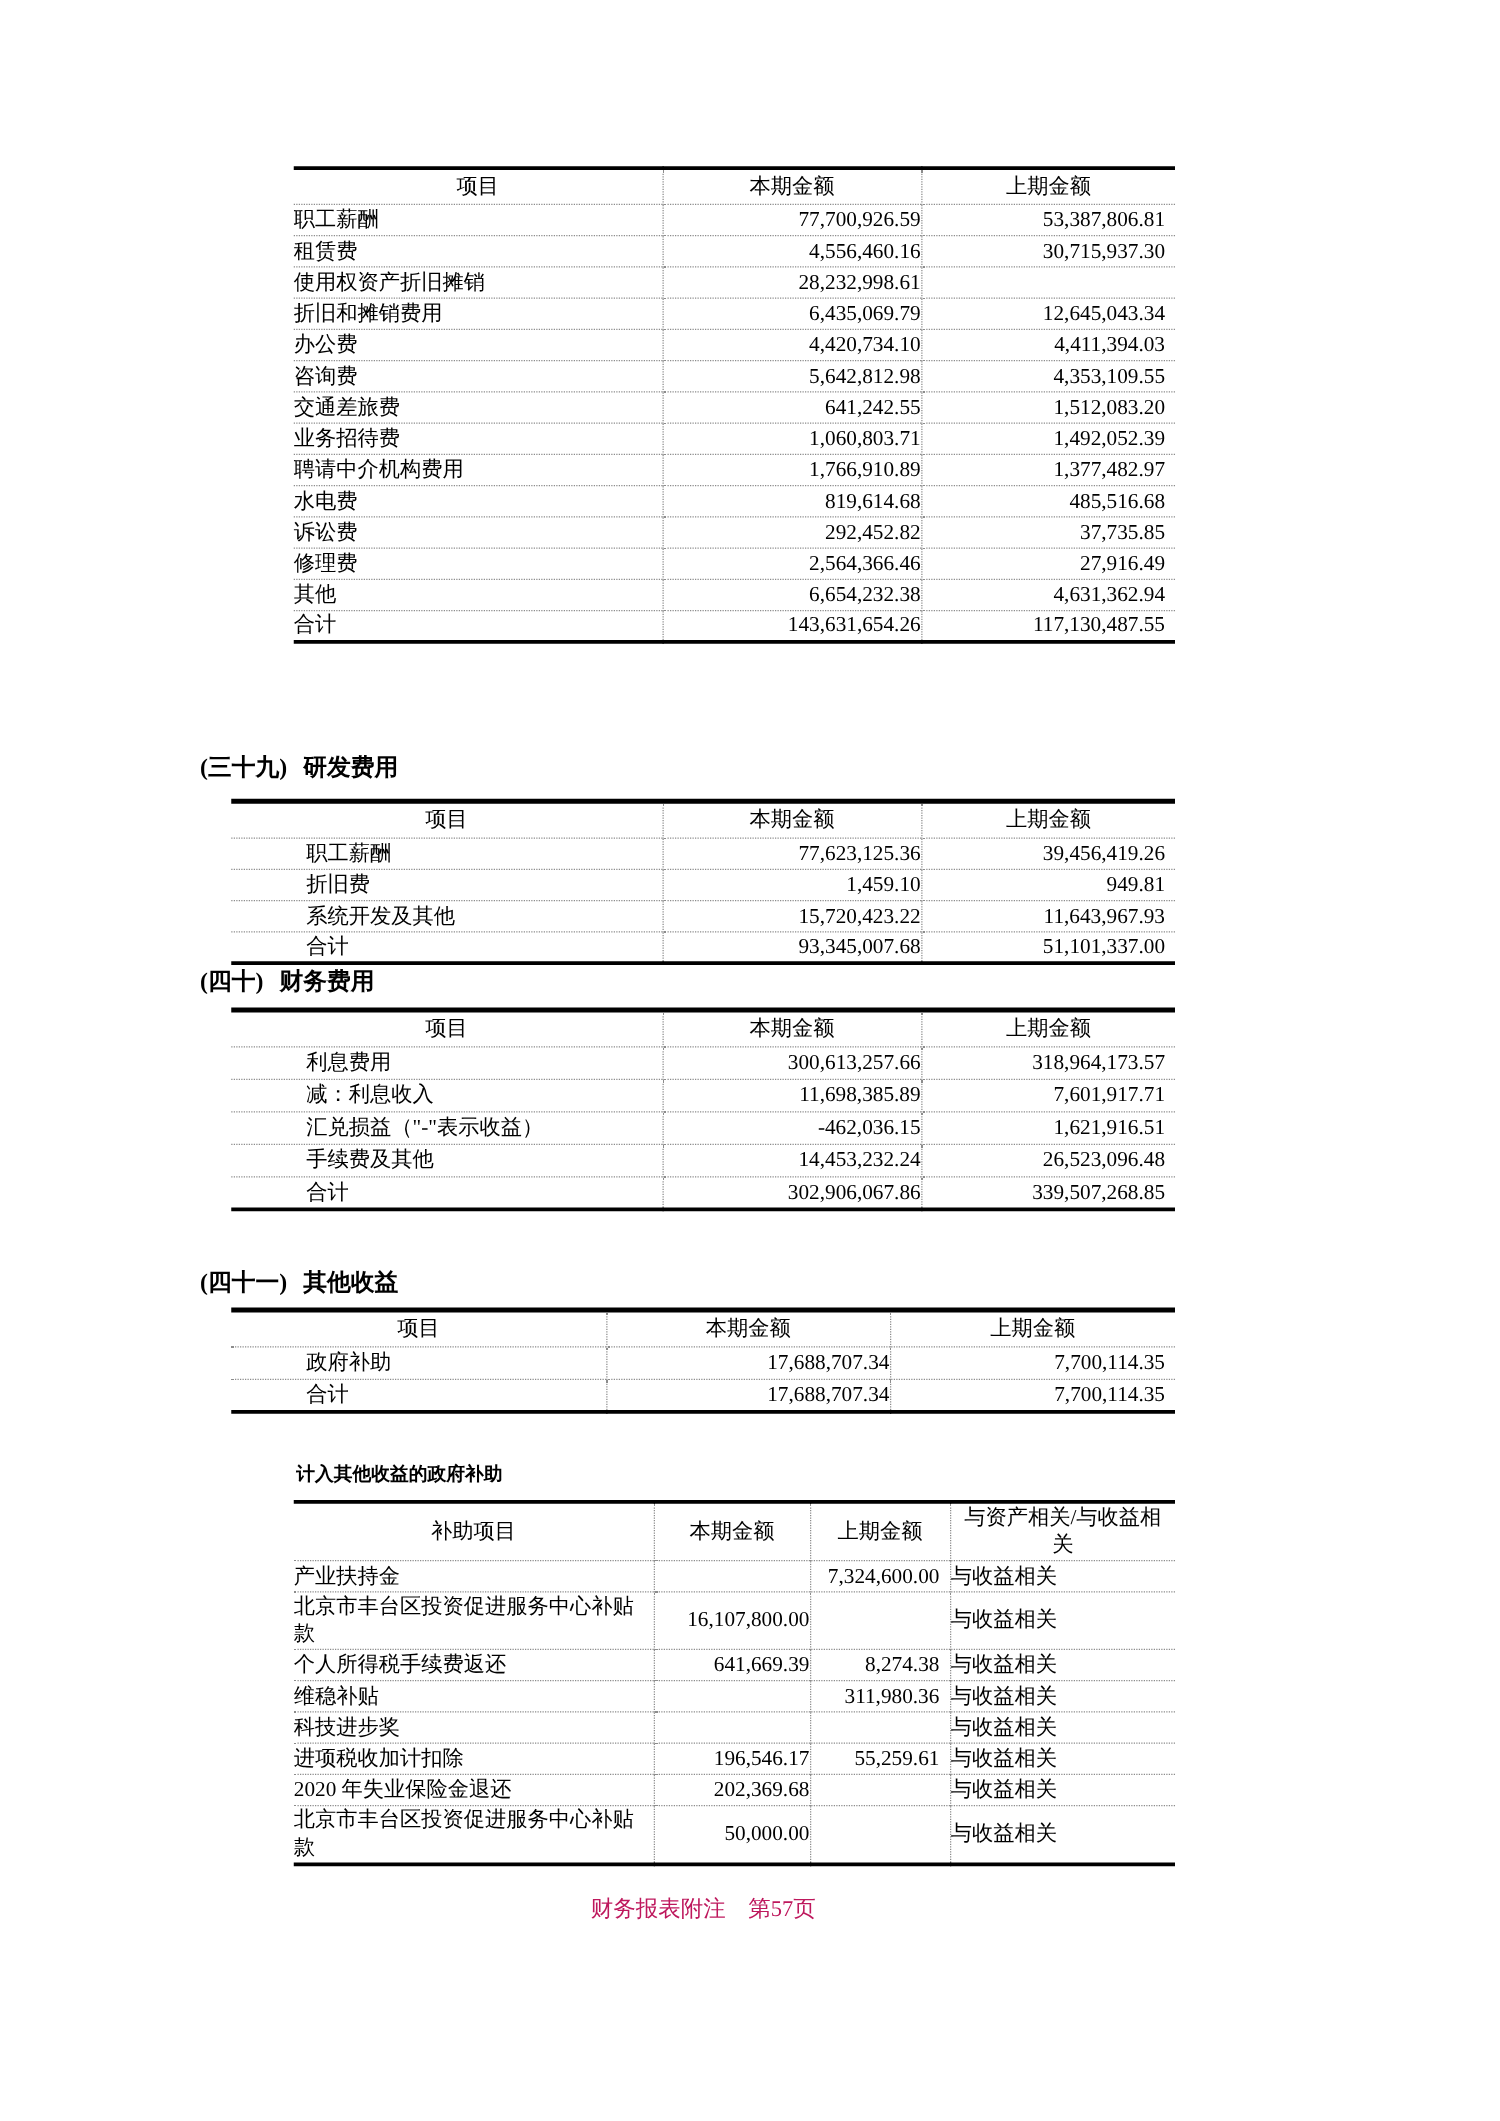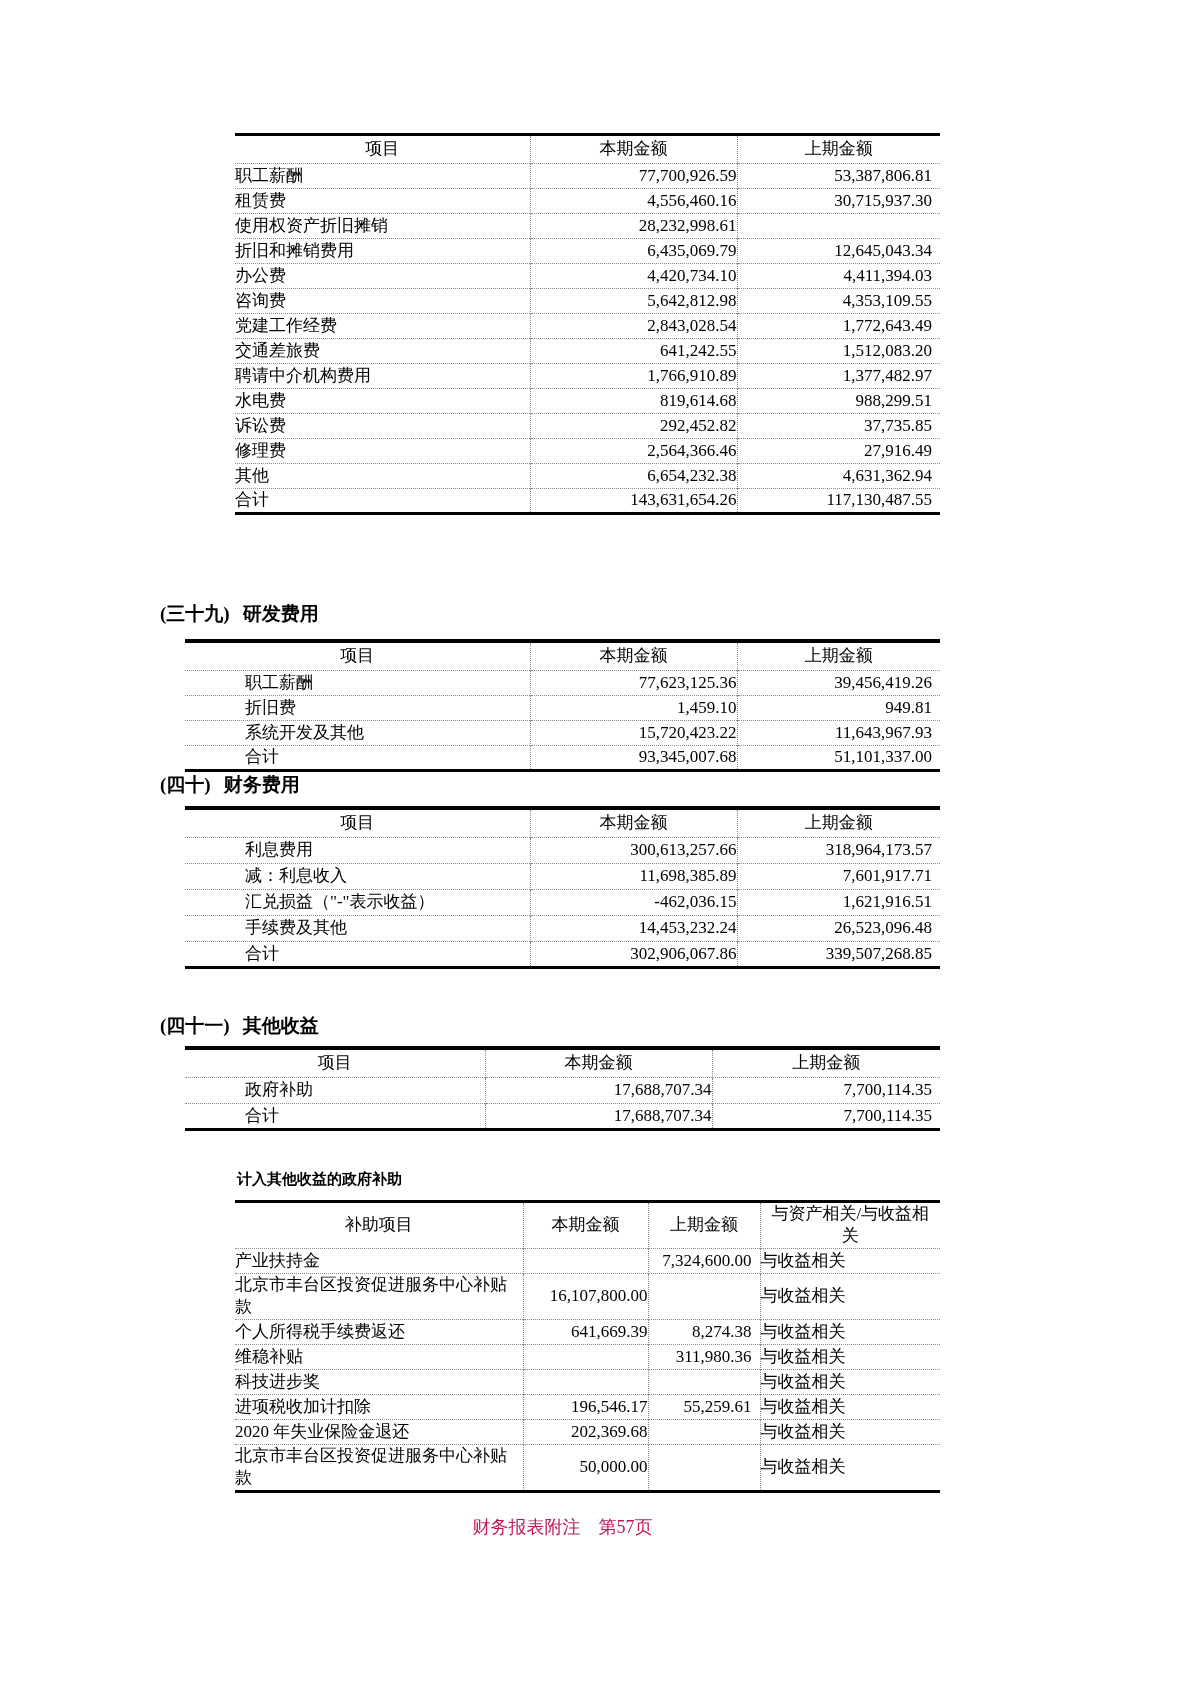--- a/index.html
+++ b/index.html
@@ -111,43 +111,43 @@
           <td class="num">4,420,734.10</td>
           <td class="num last">4,411,394.03</td>
         </tr>
 
         <tr>
           <td class="item">咨询费</td>
           <td class="num">5,642,812.98</td>
           <td class="num last">4,353,109.55</td>
         </tr>
 
-        <tr>
-          <td class="item">党建工作经费</td>
-          <td class="num">2,843,028.54</td>
-          <td class="num last">1,772,643.49</td>
-        </tr>
 
         <tr>
           <td class="item">交通差旅费</td>
           <td class="num">641,242.55</td>
           <td class="num last">1,512,083.20</td>
         </tr>
 
+        <tr>
+          <td class="item">业务招待费</td>
+          <td class="num">1,060,803.71</td>
+          <td class="num last">1,492,052.39</td>
+        </tr>
 
         <tr>
           <td class="item">聘请中介机构费用</td>
           <td class="num">1,766,910.89</td>
           <td class="num last">1,377,482.97</td>
         </tr>
 
         <tr>
           <td class="item">水电费</td>
           <td class="num">819,614.68</td>
-          <td class="num last">988,299.51</td>
+          <td class="num last">485,516.68</td>
         </tr>
 
         <tr>
           <td class="item">诉讼费</td>
           <td class="num">292,452.82</td>
           <td class="num last">37,735.85</td>
         </tr>
 
         <tr>
           <td class="item">修理费</td>

